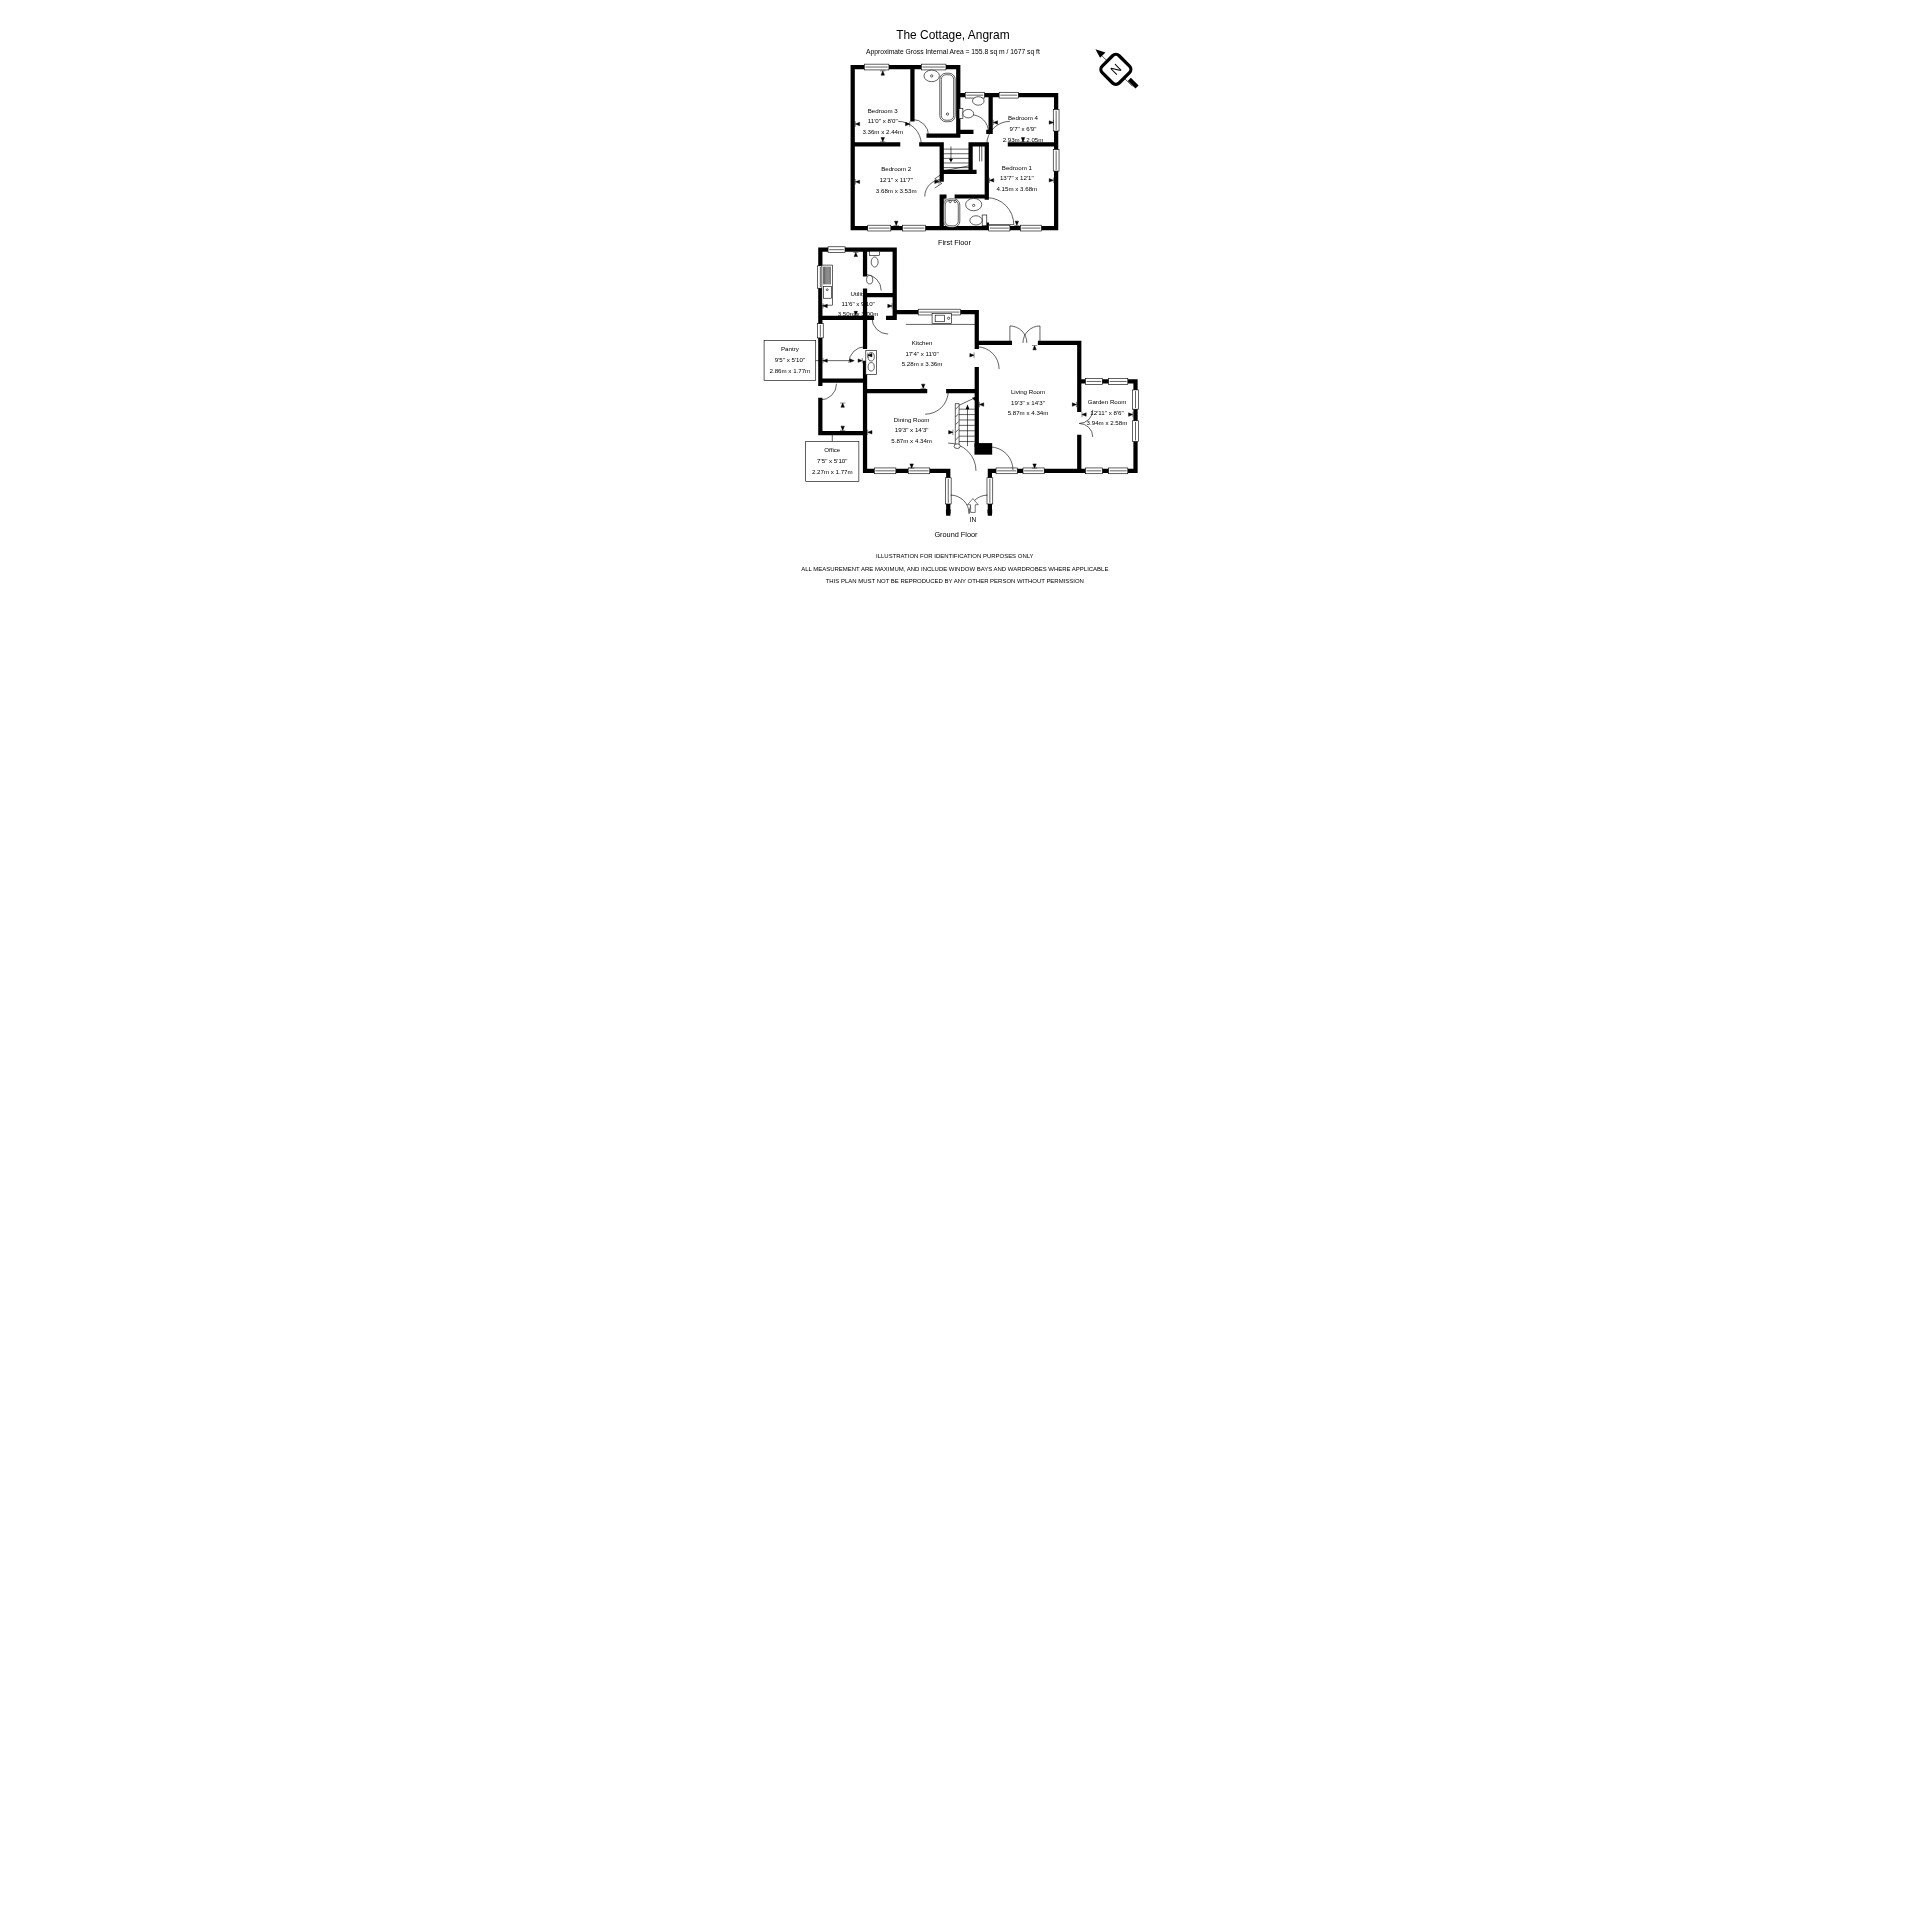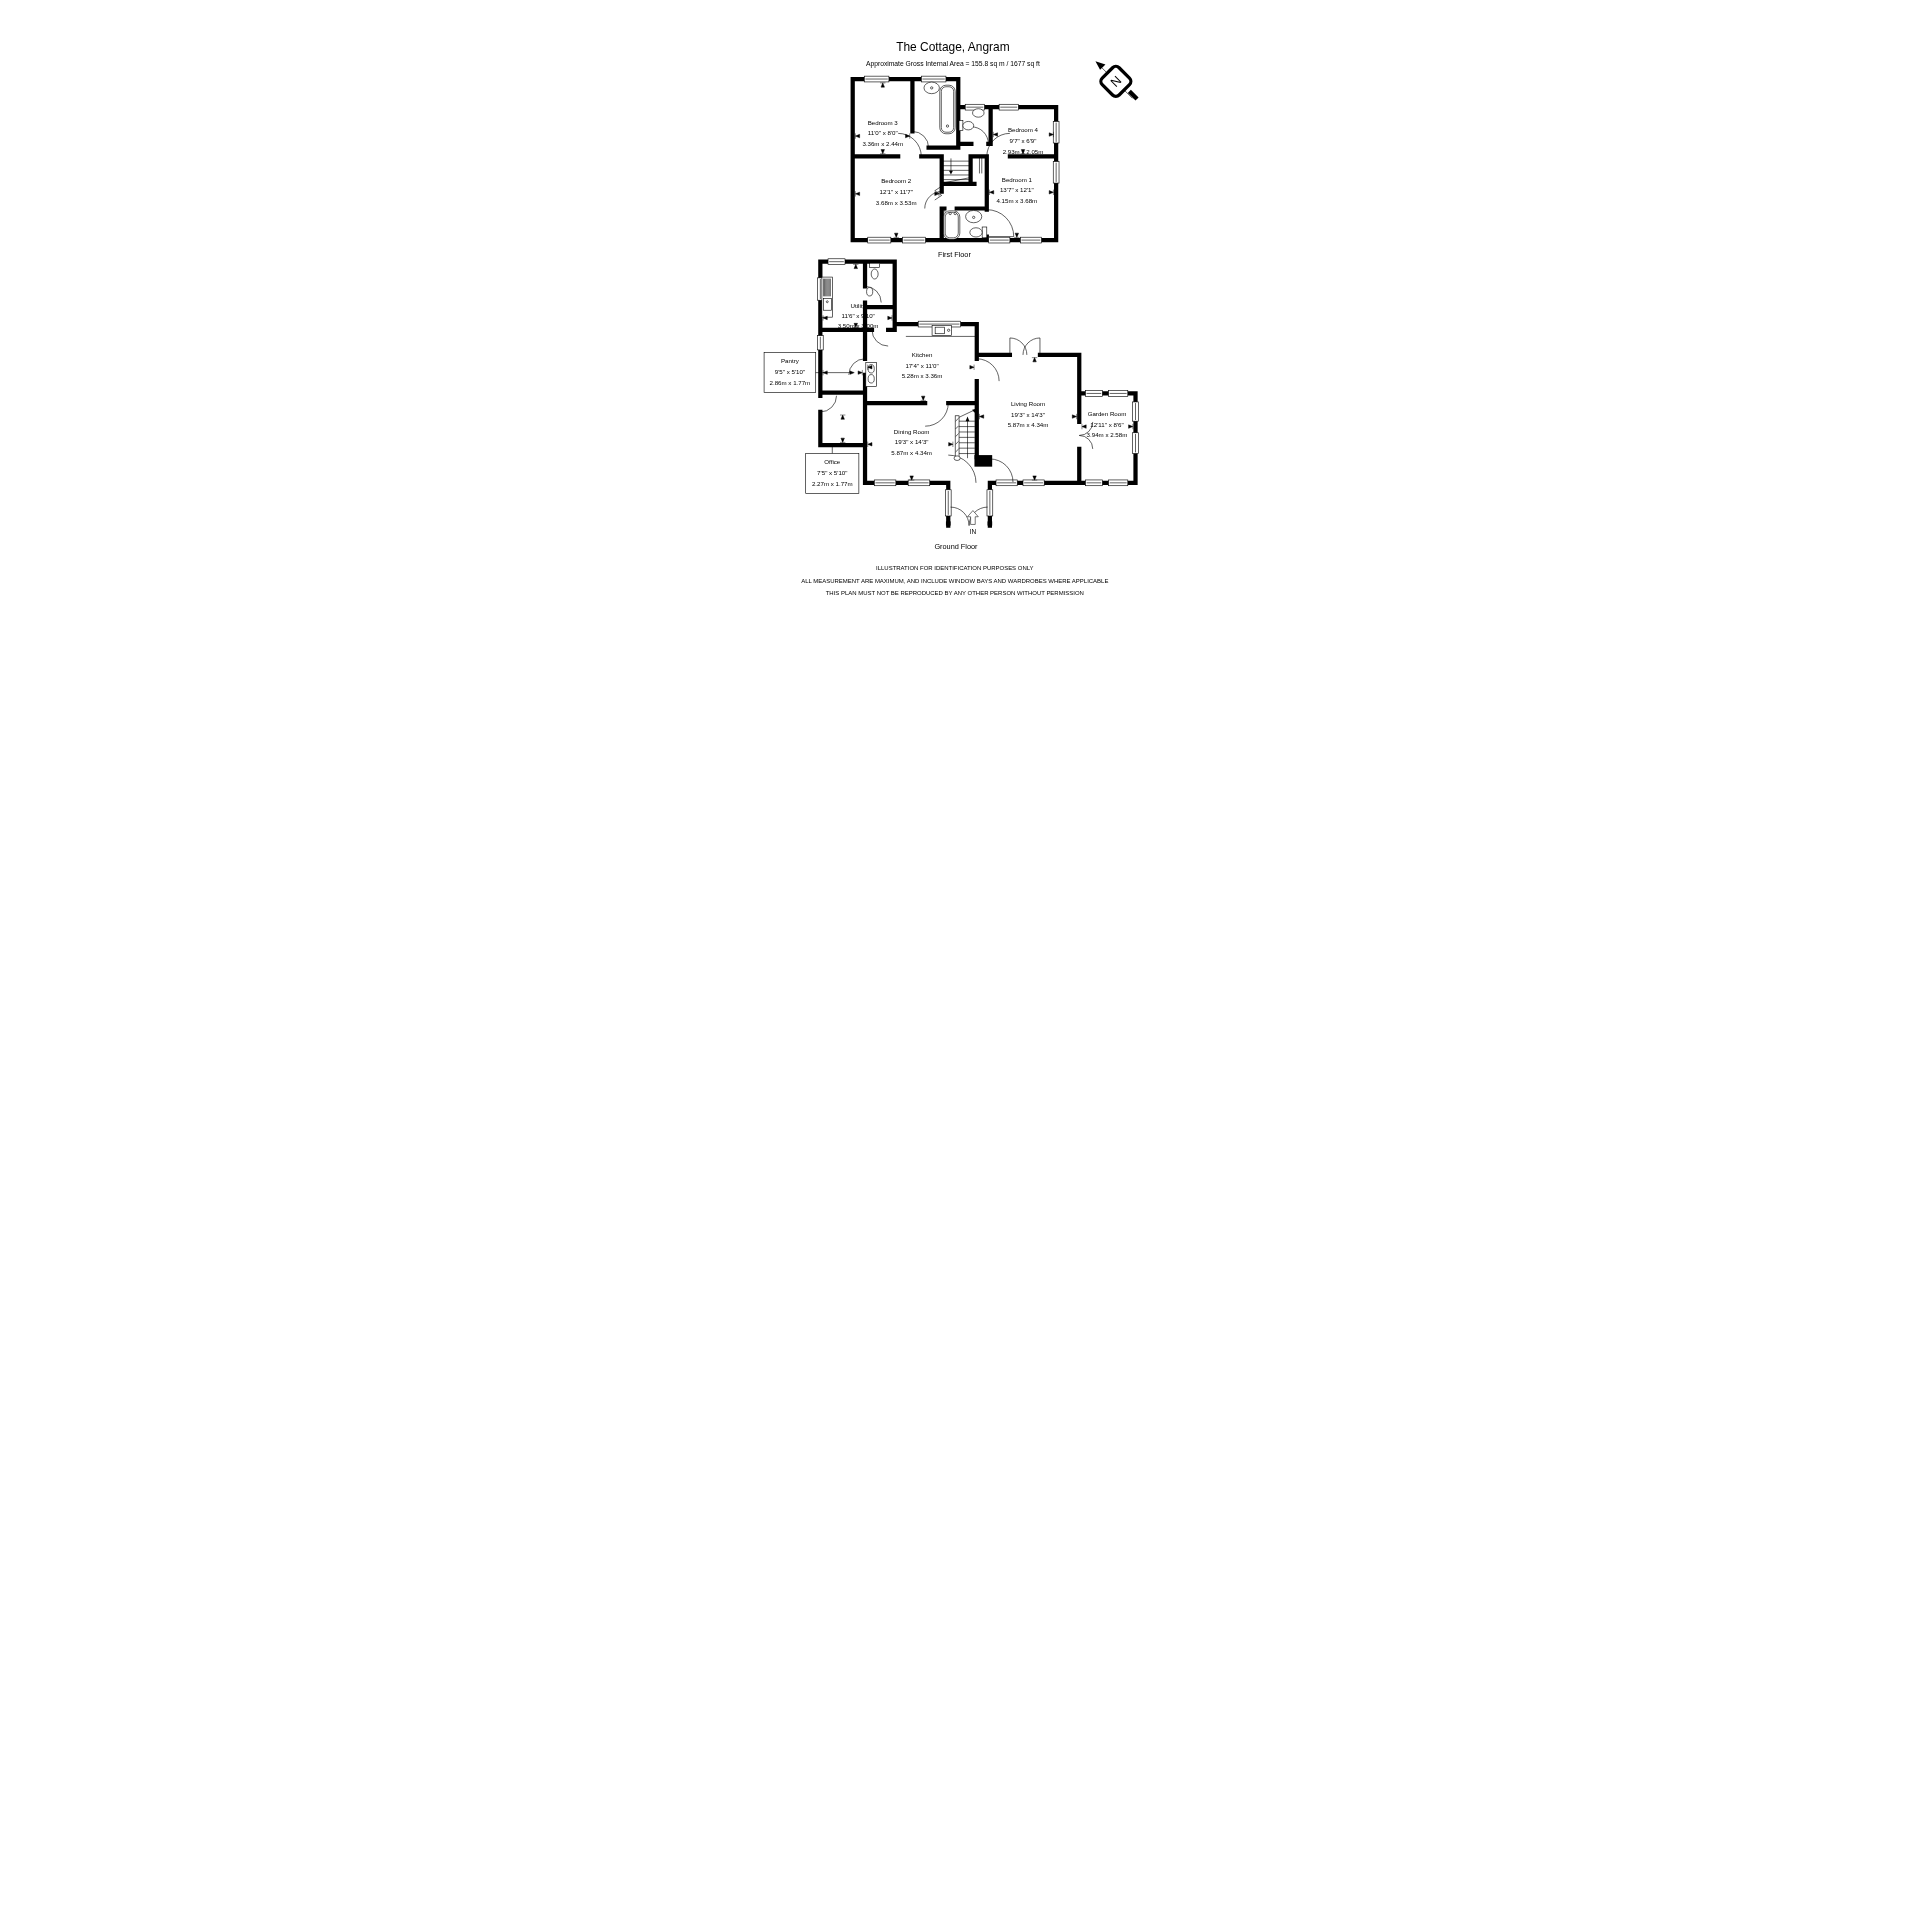--- a/index.html
+++ b/index.html
@@ -1,16 +1,16 @@
 <!DOCTYPE html>
 <html style="font-size:6.2px"><head>
 <meta charset="utf-8">
 <style>
   html,body{margin:0;padding:0;background:#fff;}
-  .sheet{width:430px;height:608px;margin:12px auto;position:relative;background:#fff;}
+  .sheet{width:430px;height:608px;margin:0 auto;position:relative;background:#fff;}
   svg{display:block;width:100%;height:100%;}
   text{font-family:"Liberation Sans","DejaVu Sans",sans-serif;fill:#000;}
   .t-title{font-size:31px;}
   .t-sub{font-size:17.5px;}
   .t-floor{font-size:19px;}
   .t-room{font-size:16px;}
   .t-in{font-size:17px;}
   .t-foot{font-size:15.5px;}
   .t-n{font-size:33px;}
   .wall{stroke:#000;stroke-width:11;fill:none;stroke-linecap:square;}

